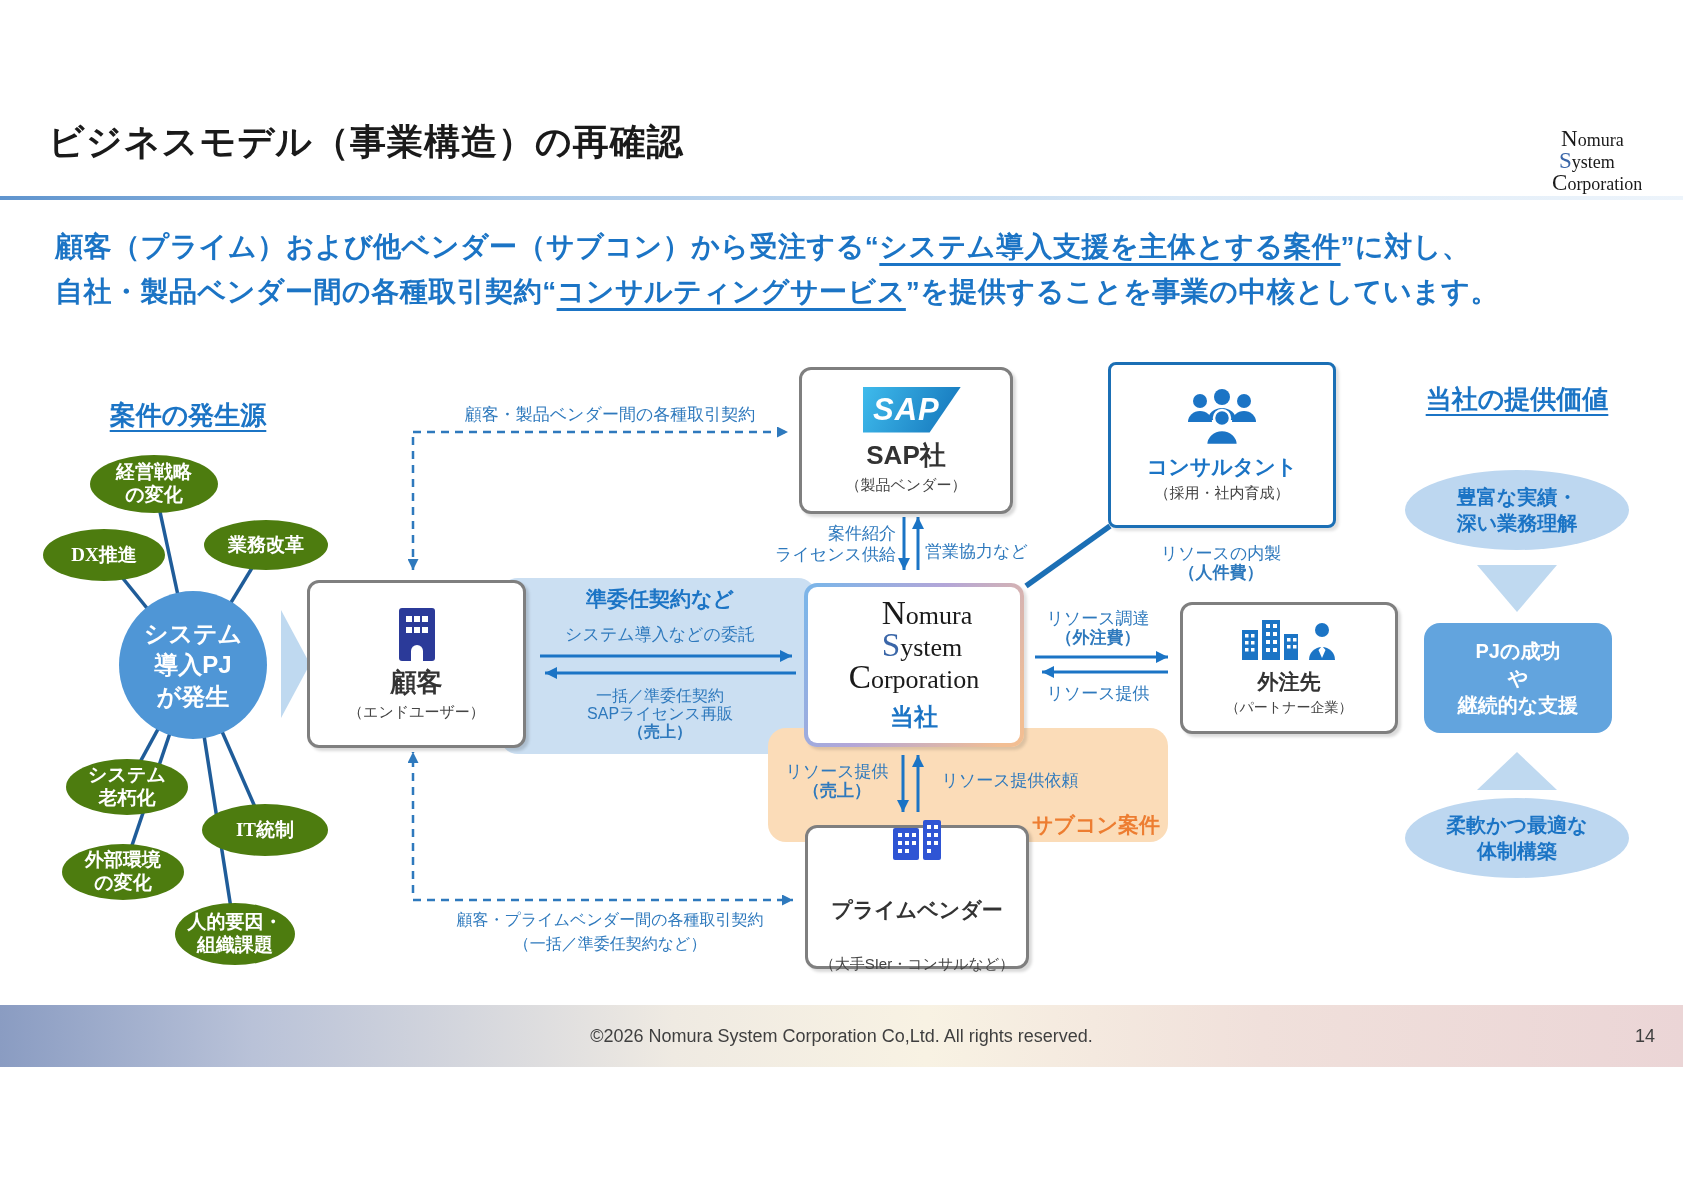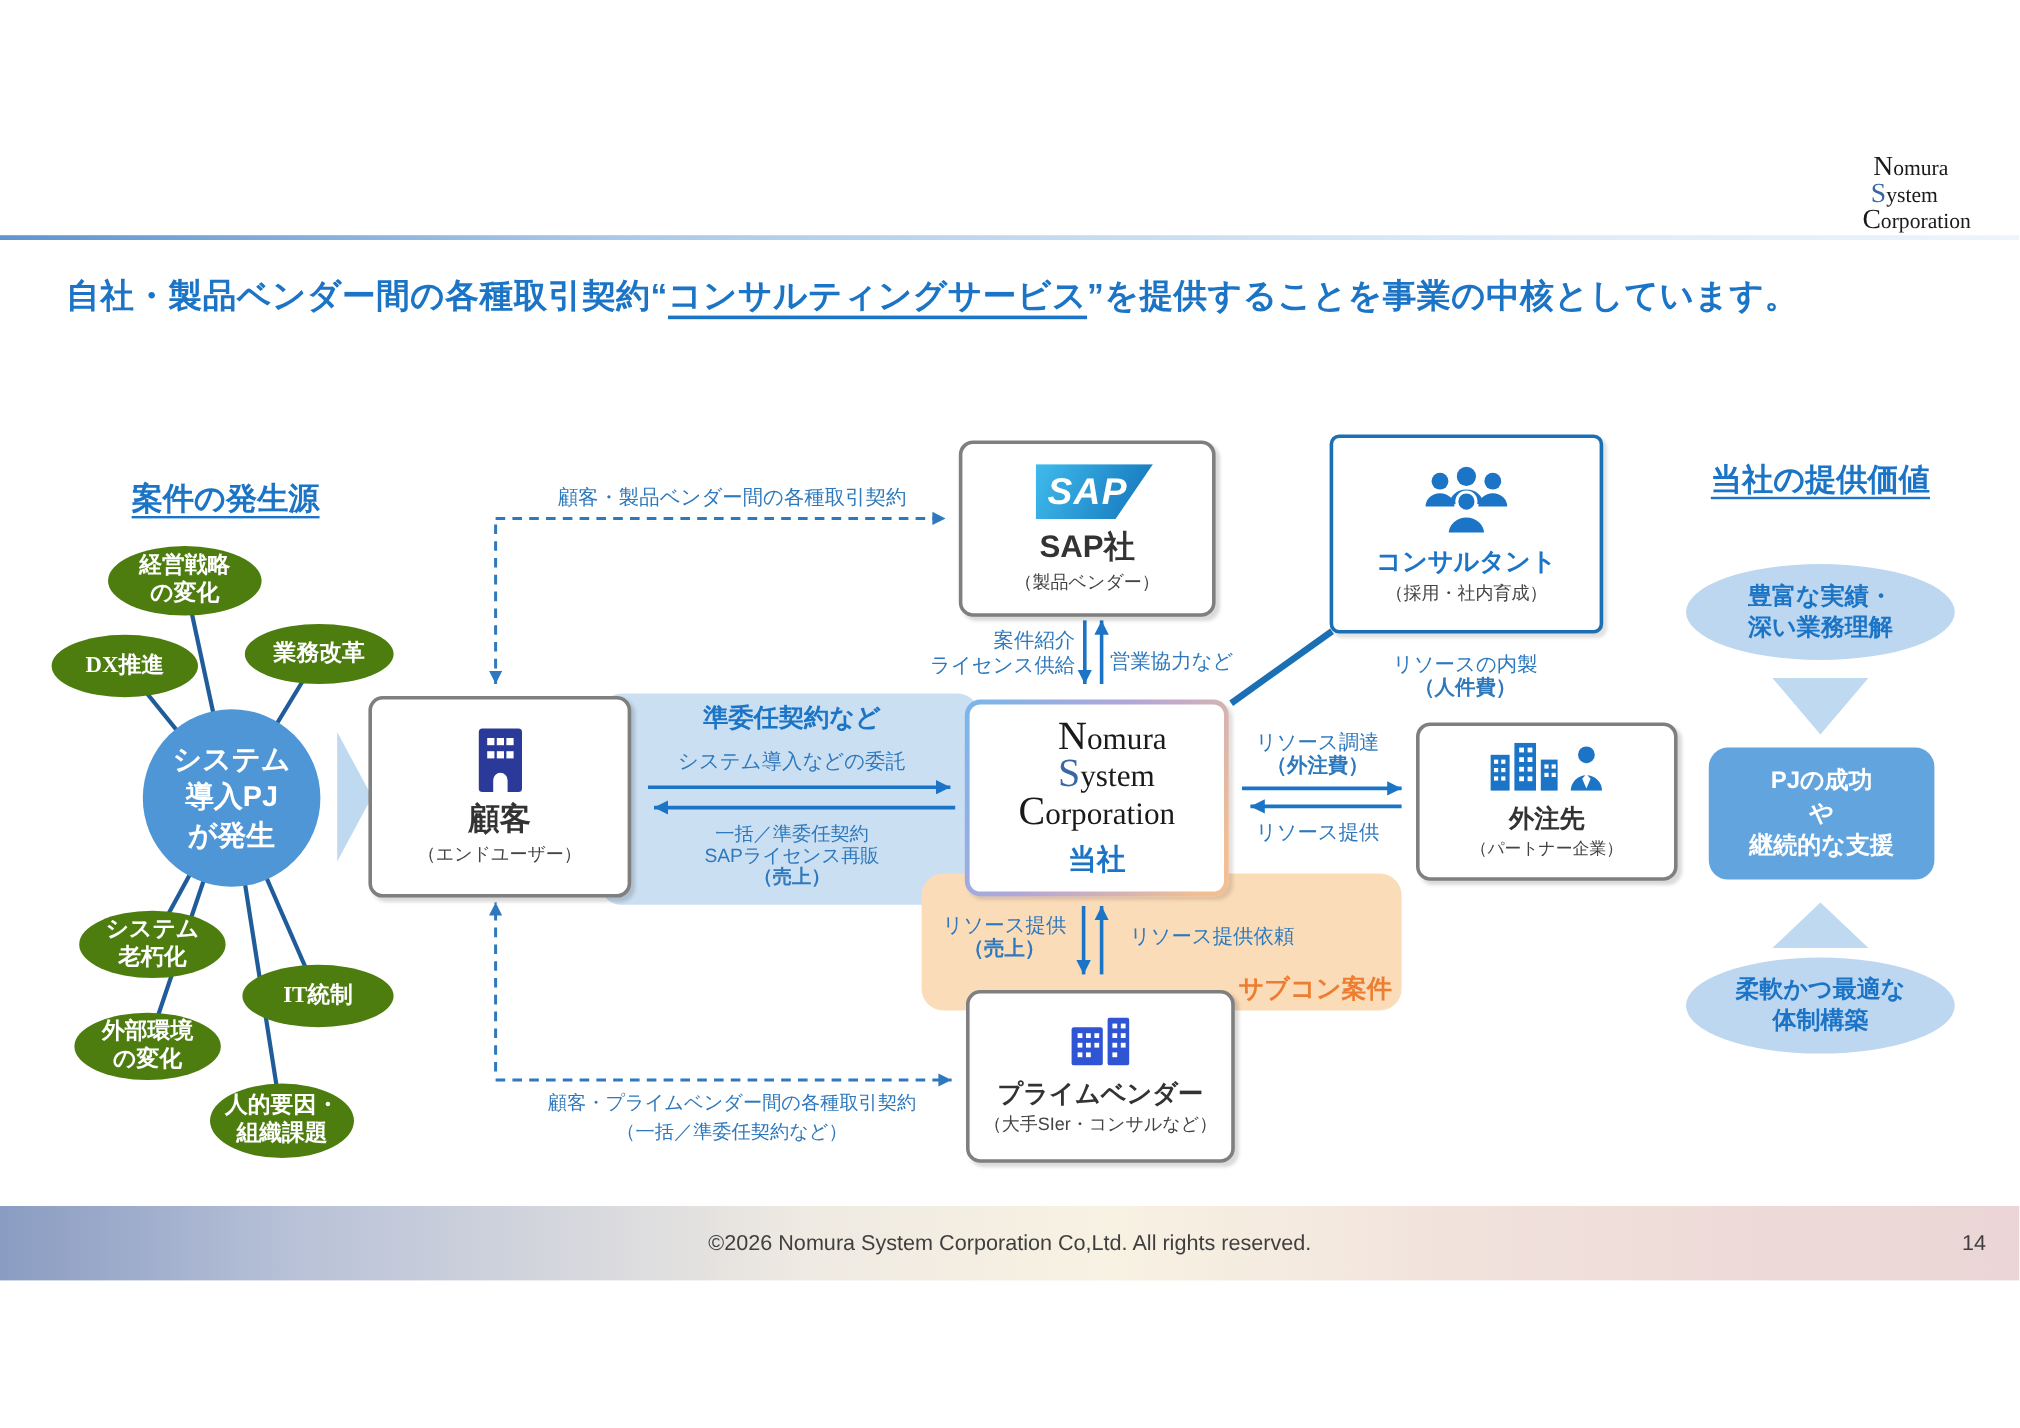--- a/index.html
+++ b/index.html
@@ -73,28 +73,30 @@
   .copyright{position:absolute;left:0;width:100%;text-align:center;font-size:18px;color:#3f3f3f;}
   .pageno{position:absolute;right:28px;font-size:18px;color:#3f3f3f;}
   svg.overlay{position:absolute;left:0;top:0;z-index:1;pointer-events:none;}
   .z2{z-index:2;}
 </style>
 </head>
 <body>
 
 <div class="slide">
 
+  <div class="abs title z2">ビジネスモデル（事業構造）の再確認</div>
   <div class="abs hrule"></div>
   <div class="abs nsc-logo logo-hdr z2">
     <div class="l1"><span class="init">N</span><span>omura</span></div>
     <div class="l2"><span class="init blue">S</span><span>ystem</span></div>
     <div class="l3"><span class="init">C</span><span>orporation</span></div>
   </div>
 
   <div class="abs intro z2">
+    <div><span>顧客（プライム）および他ベンダー（サブコン）から受注する“</span><u>システム導入支援を主体とする案件</u><span>”に対し、</span></div>
     <div><span>自社・製品ベンダー間の各種取引契約“</span><u>コンサルティングサービス</u><span>”を提供することを事業の中核としています。</span></div>
   </div>
 
   <div class="abs band-blue" style="left:500px;top:578px;width:316px;height:176px;"></div>
   <div class="abs band-orange" style="left:768px;top:728px;width:400px;height:114px;"></div>
 
   <svg class="overlay" width="1683" height="1190" viewBox="0 0 1683 1190">
     <defs>
       <marker id="mSolid" markerWidth="14" markerHeight="12" refX="12" refY="6" orient="auto" markerUnits="userSpaceOnUse">
         <path d="M0,0 L12,6 L0,12 z" fill="#1b74c5"></path>
@@ -243,21 +245,21 @@
           <circle cx="14" cy="8" r="7" fill="#1b74c5"></circle>
           <path d="M1,38 a13,13 0 0 1 26,0 z" fill="#1b74c5"></path>
           <path d="M14,24 l-3.5,4 l3.5,8 l3.5,-8 z" fill="#fff"></path>
         </svg>
       </span>
     </div>
     <div class="box-name" style="font-size:21px;margin-top:4px;">外注先</div>
     <div class="box-sub" style="font-size:14px;">（パートナー企業）</div>
   </div>
 
-  <div class="abs gbox z2" style="left:805px;top:825px;width:218px;height:138px;">
+  <div class="abs gbox z2" style="left:805px;top:825px;width:218px;height:138px;gap:28px;">
     <span>
       <svg width="52" height="40" viewBox="0 0 52 40" fill="#2f55d4">
         <rect x="2" y="8" width="26" height="32" rx="2"></rect>
         <rect x="32" y="0" width="18" height="40" rx="2"></rect>
         <g fill="#fff">
           <rect x="7" y="13" width="4" height="4"></rect>
             <rect x="14" y="13" width="4" height="4"></rect>
             <rect x="21" y="13" width="4" height="4"></rect>
           <rect x="7" y="21" width="4" height="4"></rect>
             <rect x="14" y="21" width="4" height="4"></rect>

